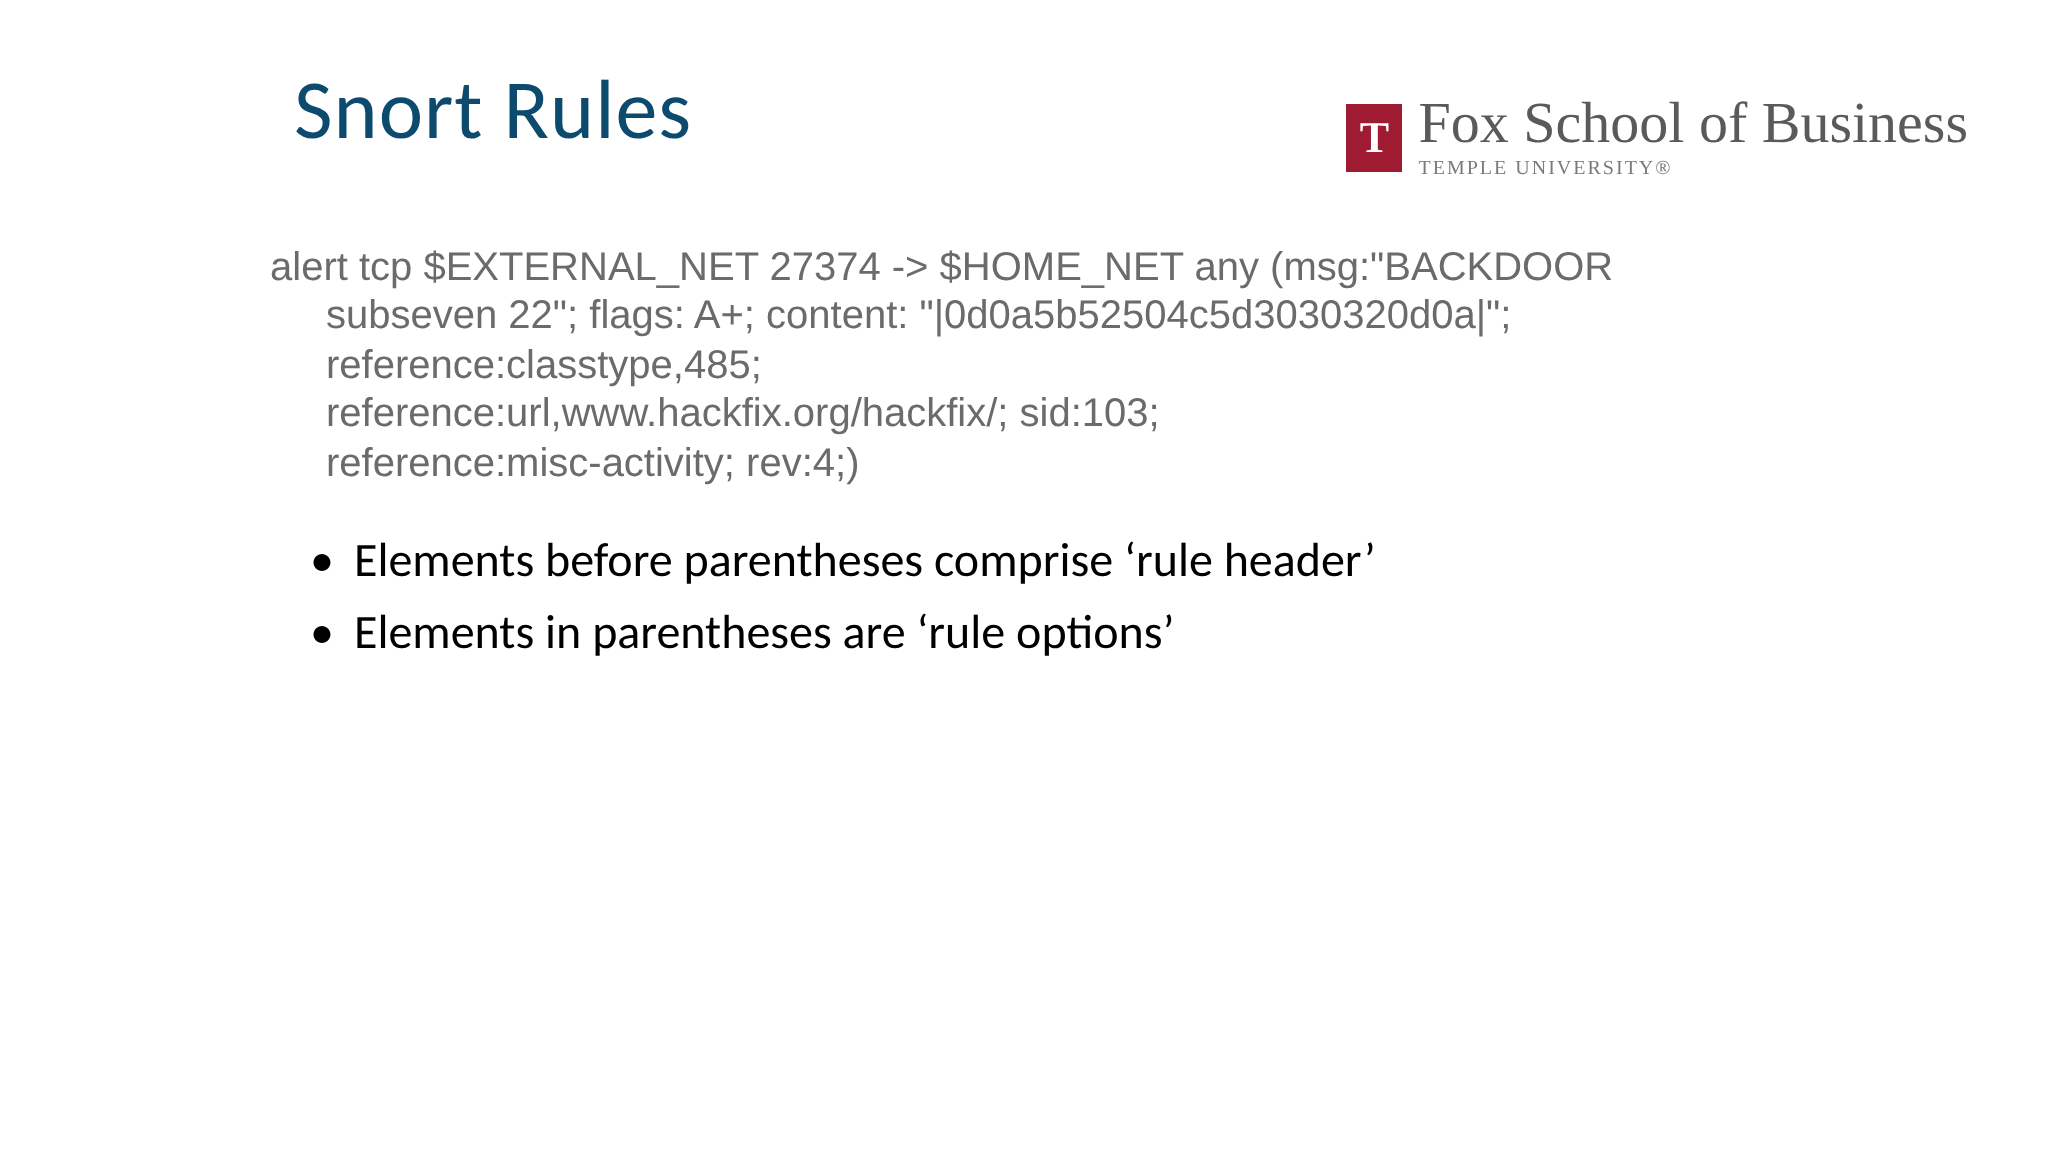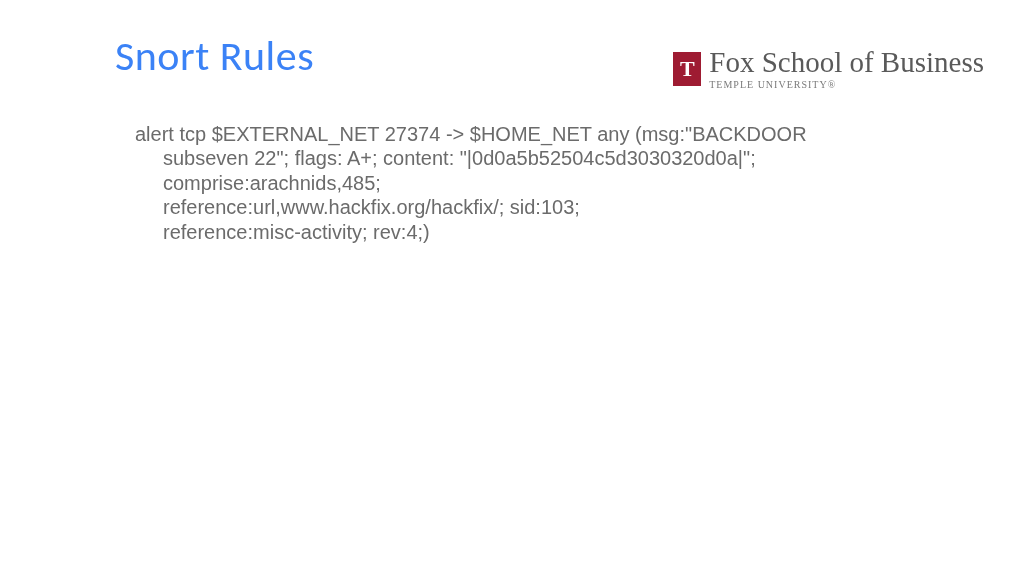--- a/index.html
+++ b/index.html
@@ -16,22 +16,23 @@
     }
     .header-row {
       display: flex;
       justify-content: space-between;
       align-items: flex-start;
       padding: 0 40px 0 115px;
     }
     .title {
       font-size: 42px;
       font-weight: 400;
-      color: #3b82f6;
+      color: #0c4a6e;
       letter-spacing: 0.5px;
+      margin-left: 32px;
     }
     .logo-block {
       display: flex;
       align-items: center;
       gap: 8px;
       margin-top: 18px;
     }
     .logo-mark {
       width: 28px;
       height: 34px;
@@ -114,16 +115,20 @@
       <div class="logo-text">
         <span class="logo-main">Fox School of Business</span>
         <span class="logo-sub">TEMPLE UNIVERSITY®</span>
       </div>
     </div>
   </div>
 
   <div class="content">
 
     <div class="code-block"><span>alert tcp $EXTERNAL_NET 27374 -&gt; $HOME_NET any (msg:"BACKDOOR</span>
-<span class="code-indent">subseven 22"; flags: A+; content: "|0d0a5b52504c5d3030320d0a|";</span><span class="code-indent">comprise:arachnids,485;</span><span class="code-indent">reference:url,www.hackfix.org/hackfix/; sid:103;</span><span class="code-indent">reference:misc-activity; rev:4;)</span></div>
+<span class="code-indent">subseven 22"; flags: A+; content: "|0d0a5b52504c5d3030320d0a|";</span><span class="code-indent">reference:classtype,485;</span><span class="code-indent">reference:url,www.hackfix.org/hackfix/; sid:103;</span><span class="code-indent">reference:misc-activity; rev:4;)</span></div>
 
+    <ul class="bullet-list">
+      <li>Elements before parentheses comprise ‘rule header’</li>
+      <li>Elements in parentheses are ‘rule options’</li>
+    </ul>
   </div>
 </div>
 
 </body></html>

